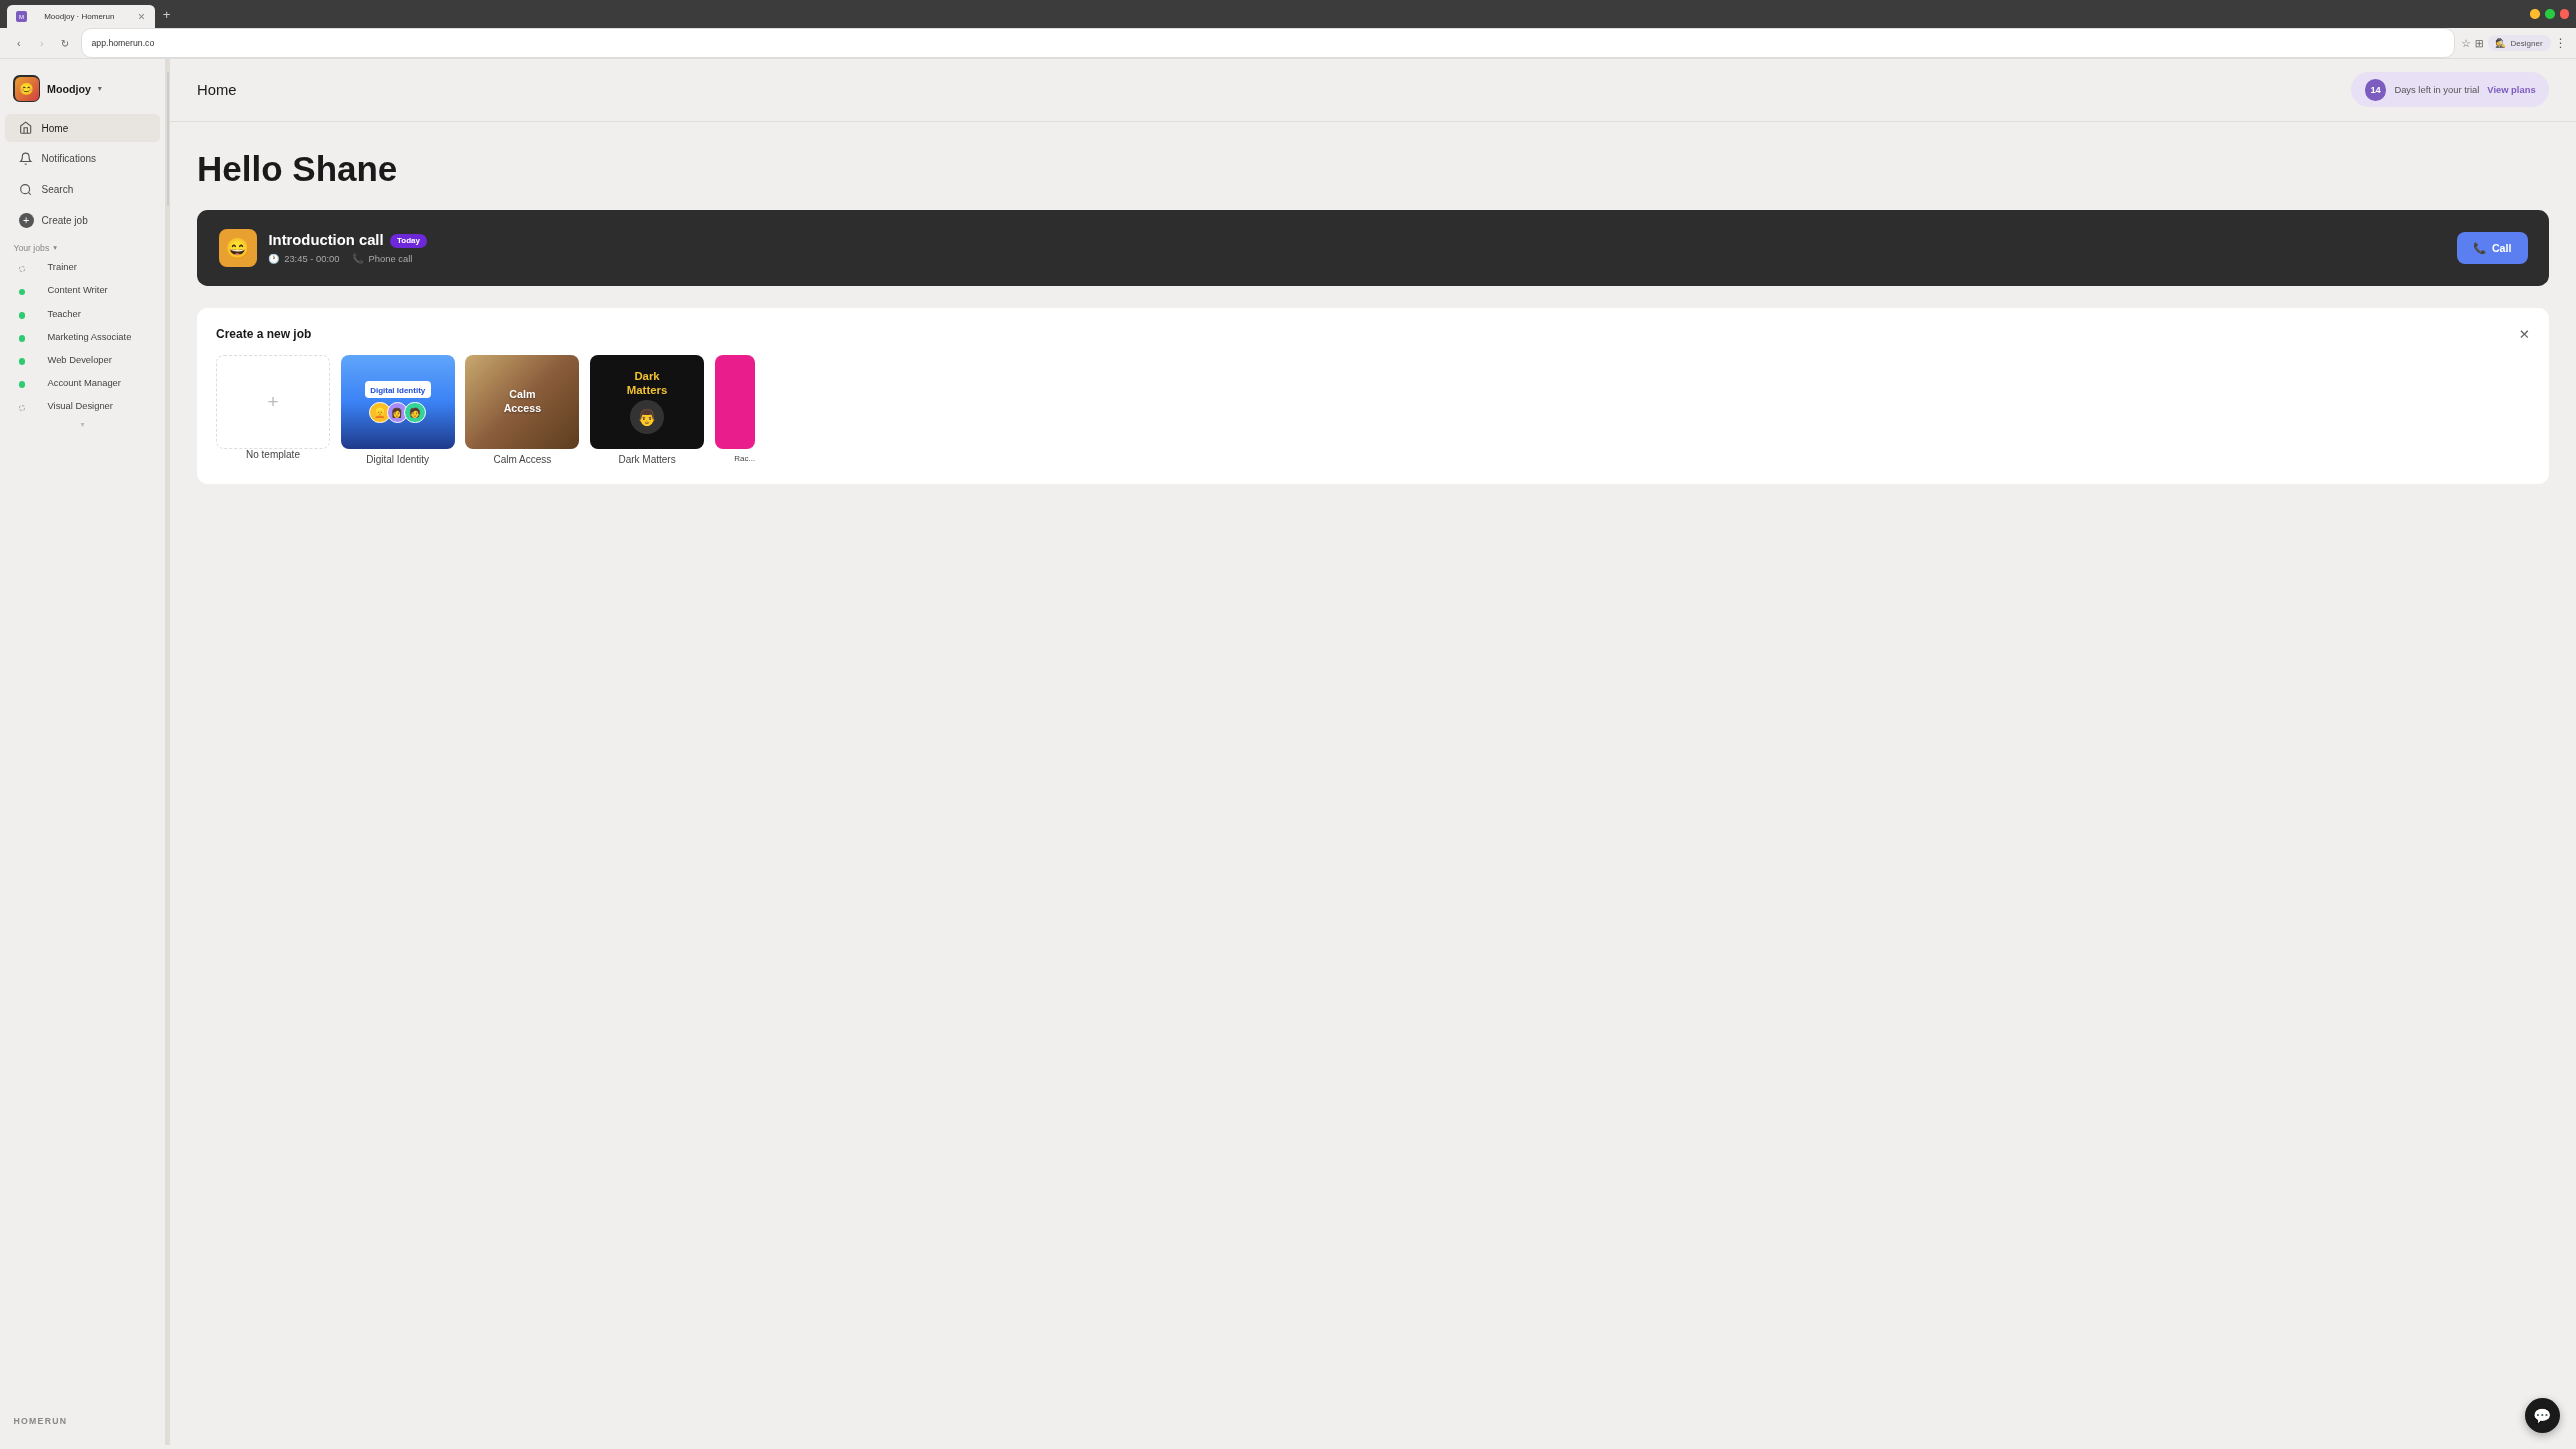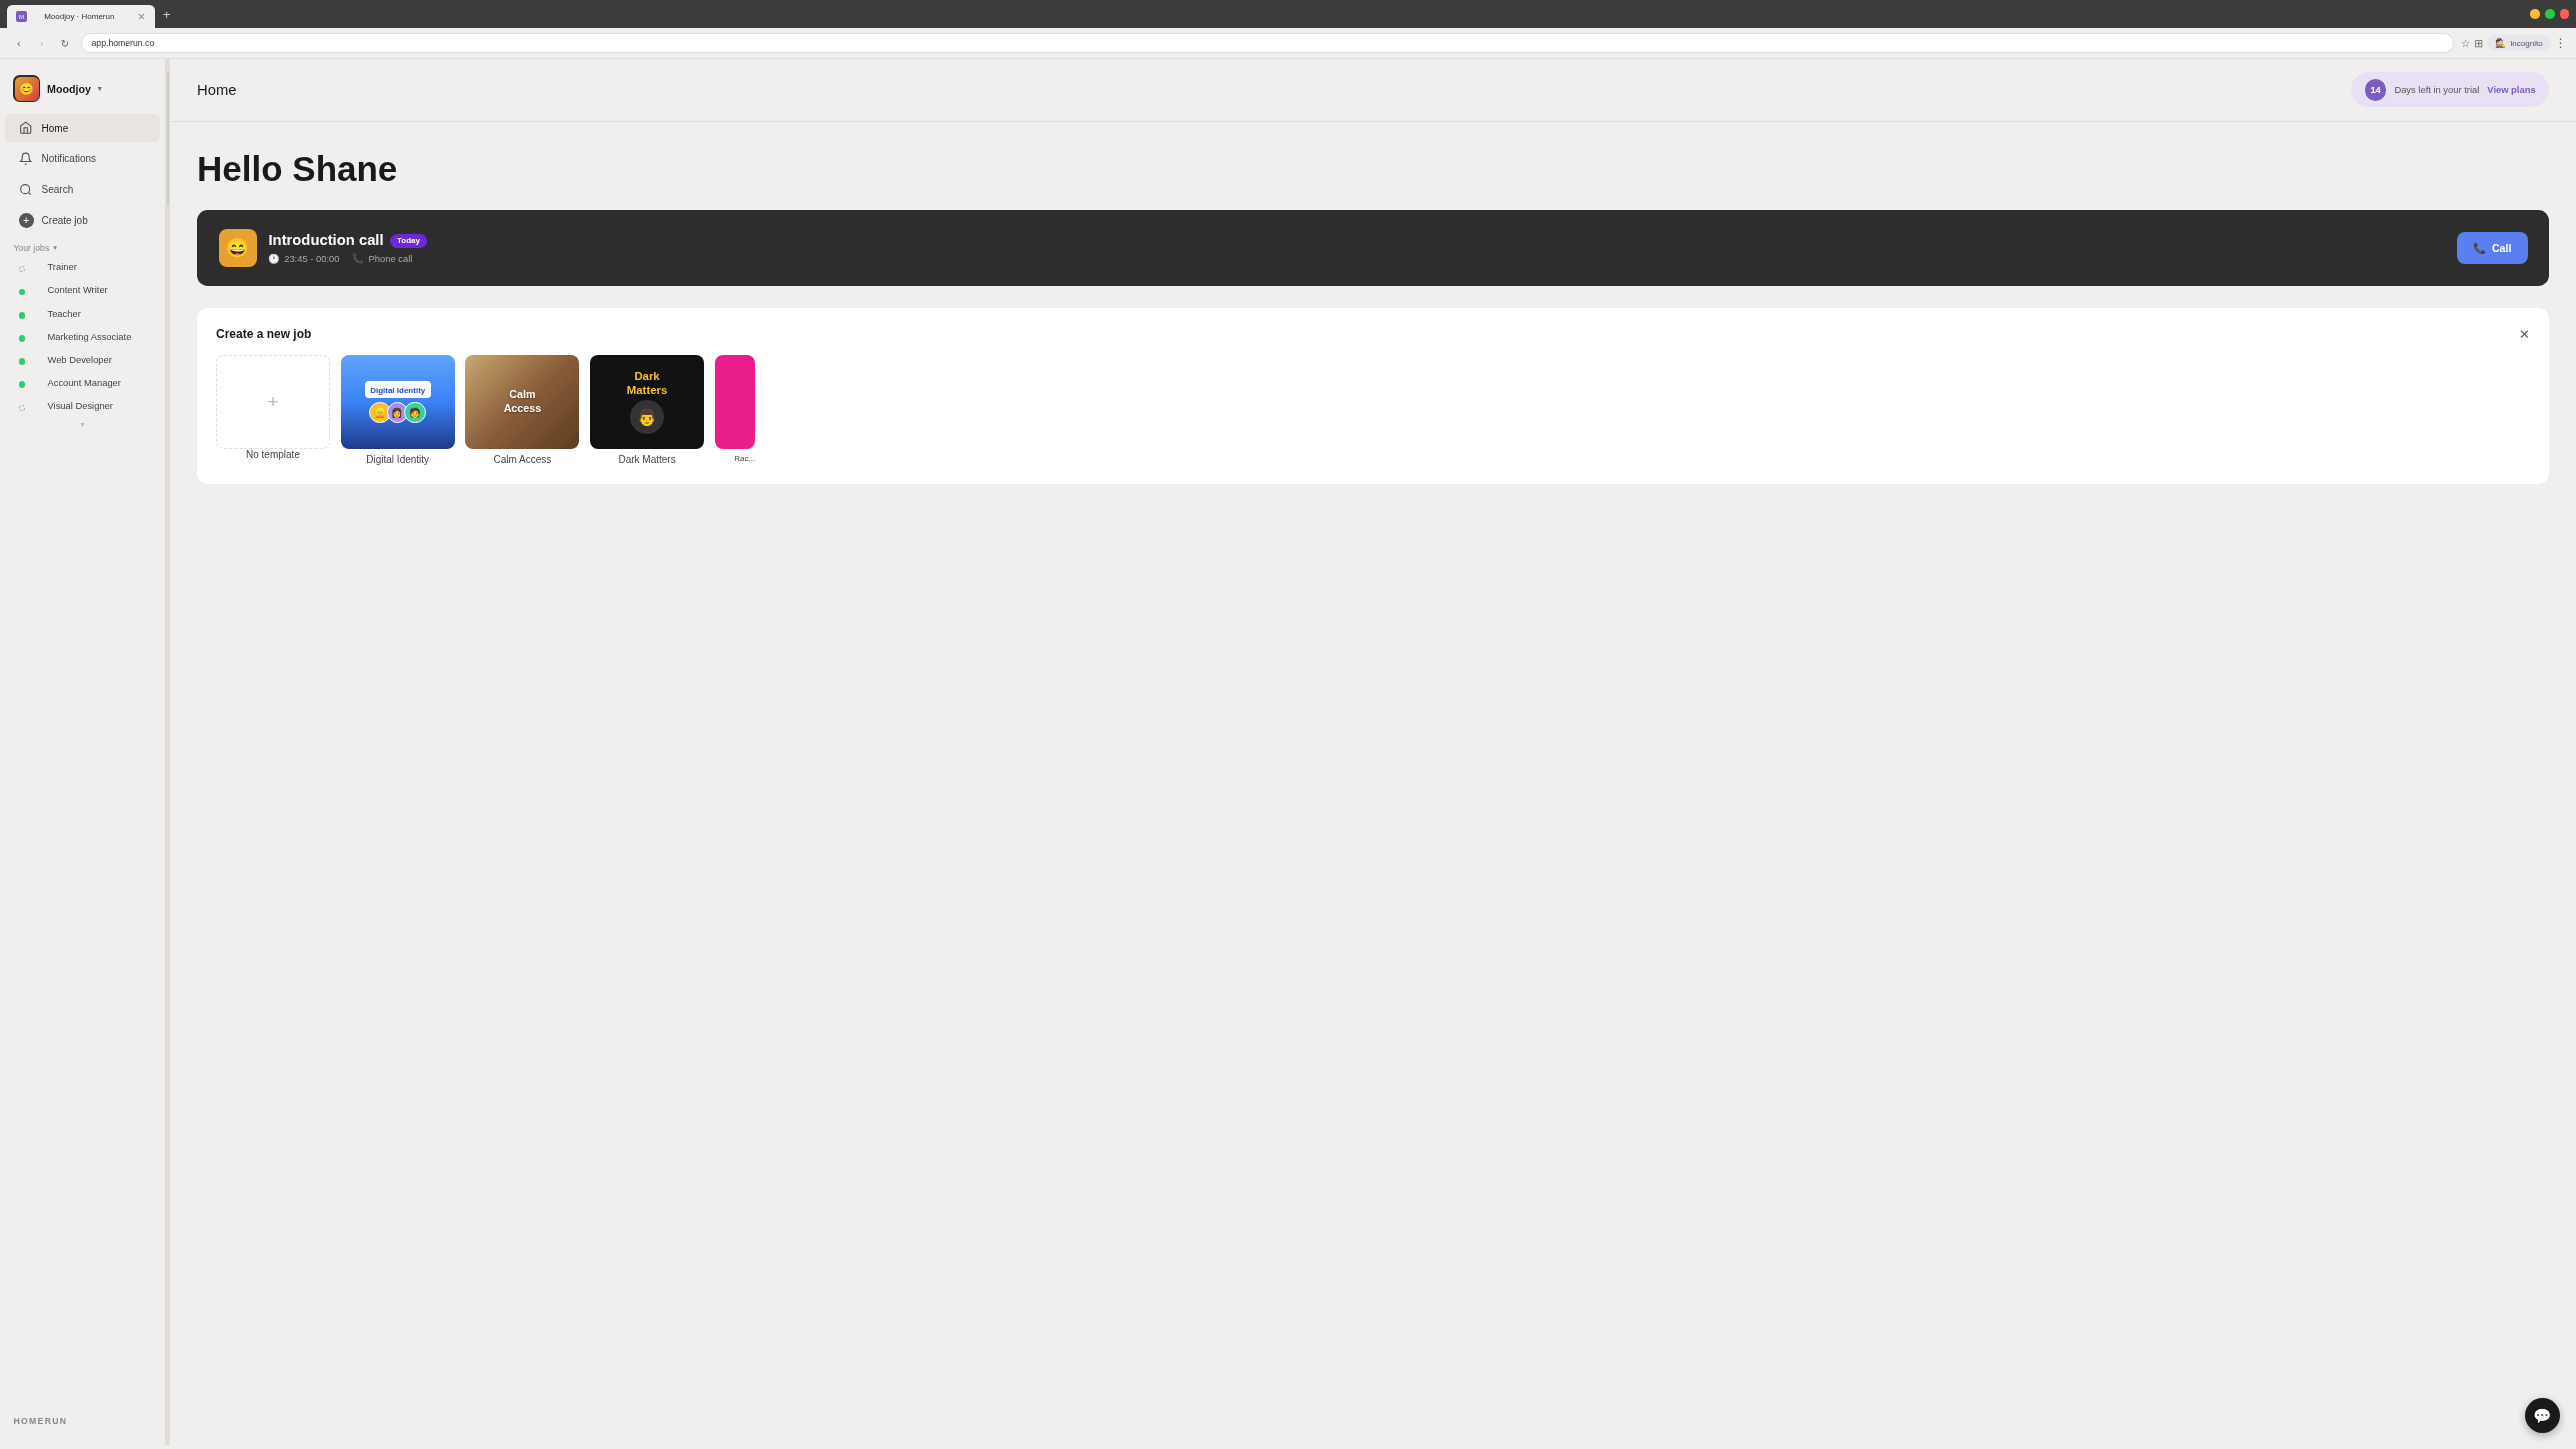--- a/index.html
+++ b/index.html
@@ -98,29 +98,29 @@
     <div style="width:9.4px;height:9.4px;background:#ff5f57;border-radius:50%;cursor:pointer;"></div>
   </div>
 </div>
 
 <div style="background:#f0efed;height:31px;display:flex;align-items:center;padding:0 9.4px;gap:6.7px;border-bottom:0.7px solid #ddd;">
   <div style="display:flex;gap:4px;">
     <button style="width:19px;height:19px;background:transparent;border:none;color:#666;font-size:10.7px;cursor:pointer;border-radius:50%;display:flex;align-items:center;justify-content:center;">‹</button>
     <button style="width:19px;height:19px;background:transparent;border:none;color:#bbb;font-size:10.7px;cursor:pointer;border-radius:50%;display:flex;align-items:center;justify-content:center;">›</button>
     <button style="width:19px;height:19px;background:transparent;border:none;color:#666;font-size:10px;cursor:pointer;border-radius:50%;display:flex;align-items:center;justify-content:center;">↻</button>
   </div>
-  <div style="flex:1;height:20px;background:white;border:0.7px solid #ddd;border-radius:10px;display:flex;align-items:center;padding:0 9.4px;font-size:8.7px;color:#333;">
+  <div style="flex:1;height:30px;background:white;border:0.7px solid #ddd;border-radius:10px;display:flex;align-items:center;padding:0 9.4px;font-size:8.7px;color:#333;">
     <span>app.homerun.co</span>
   </div>
   <div style="display:flex;gap:4px;align-items:center;">
     <button style="background:transparent;border:none;color:#666;font-size:10.7px;cursor:pointer;">☆</button>
     <button style="background:transparent;border:none;color:#666;font-size:10.7px;cursor:pointer;">⊞</button>
     <div style="display:flex;align-items:center;gap:4px;background:#e8e5f0;border-radius:13.4px;padding:2.7px 8px;">
       <span style="font-size:8.7px;">🕵</span>
-      <span style="font-size:8px;color:#555;">Incognito</span>
+      <span style="font-size:8px;color:#555;">Designer</span>
     </div>
     <button style="background:transparent;border:none;color:#555;font-size:12px;cursor:pointer;">⋮</button>
   </div>
 </div>
 
 <div class="app">
 
   <div class="sidebar">
     <div class="sidebar-header">
       <div class="brand-logo">

